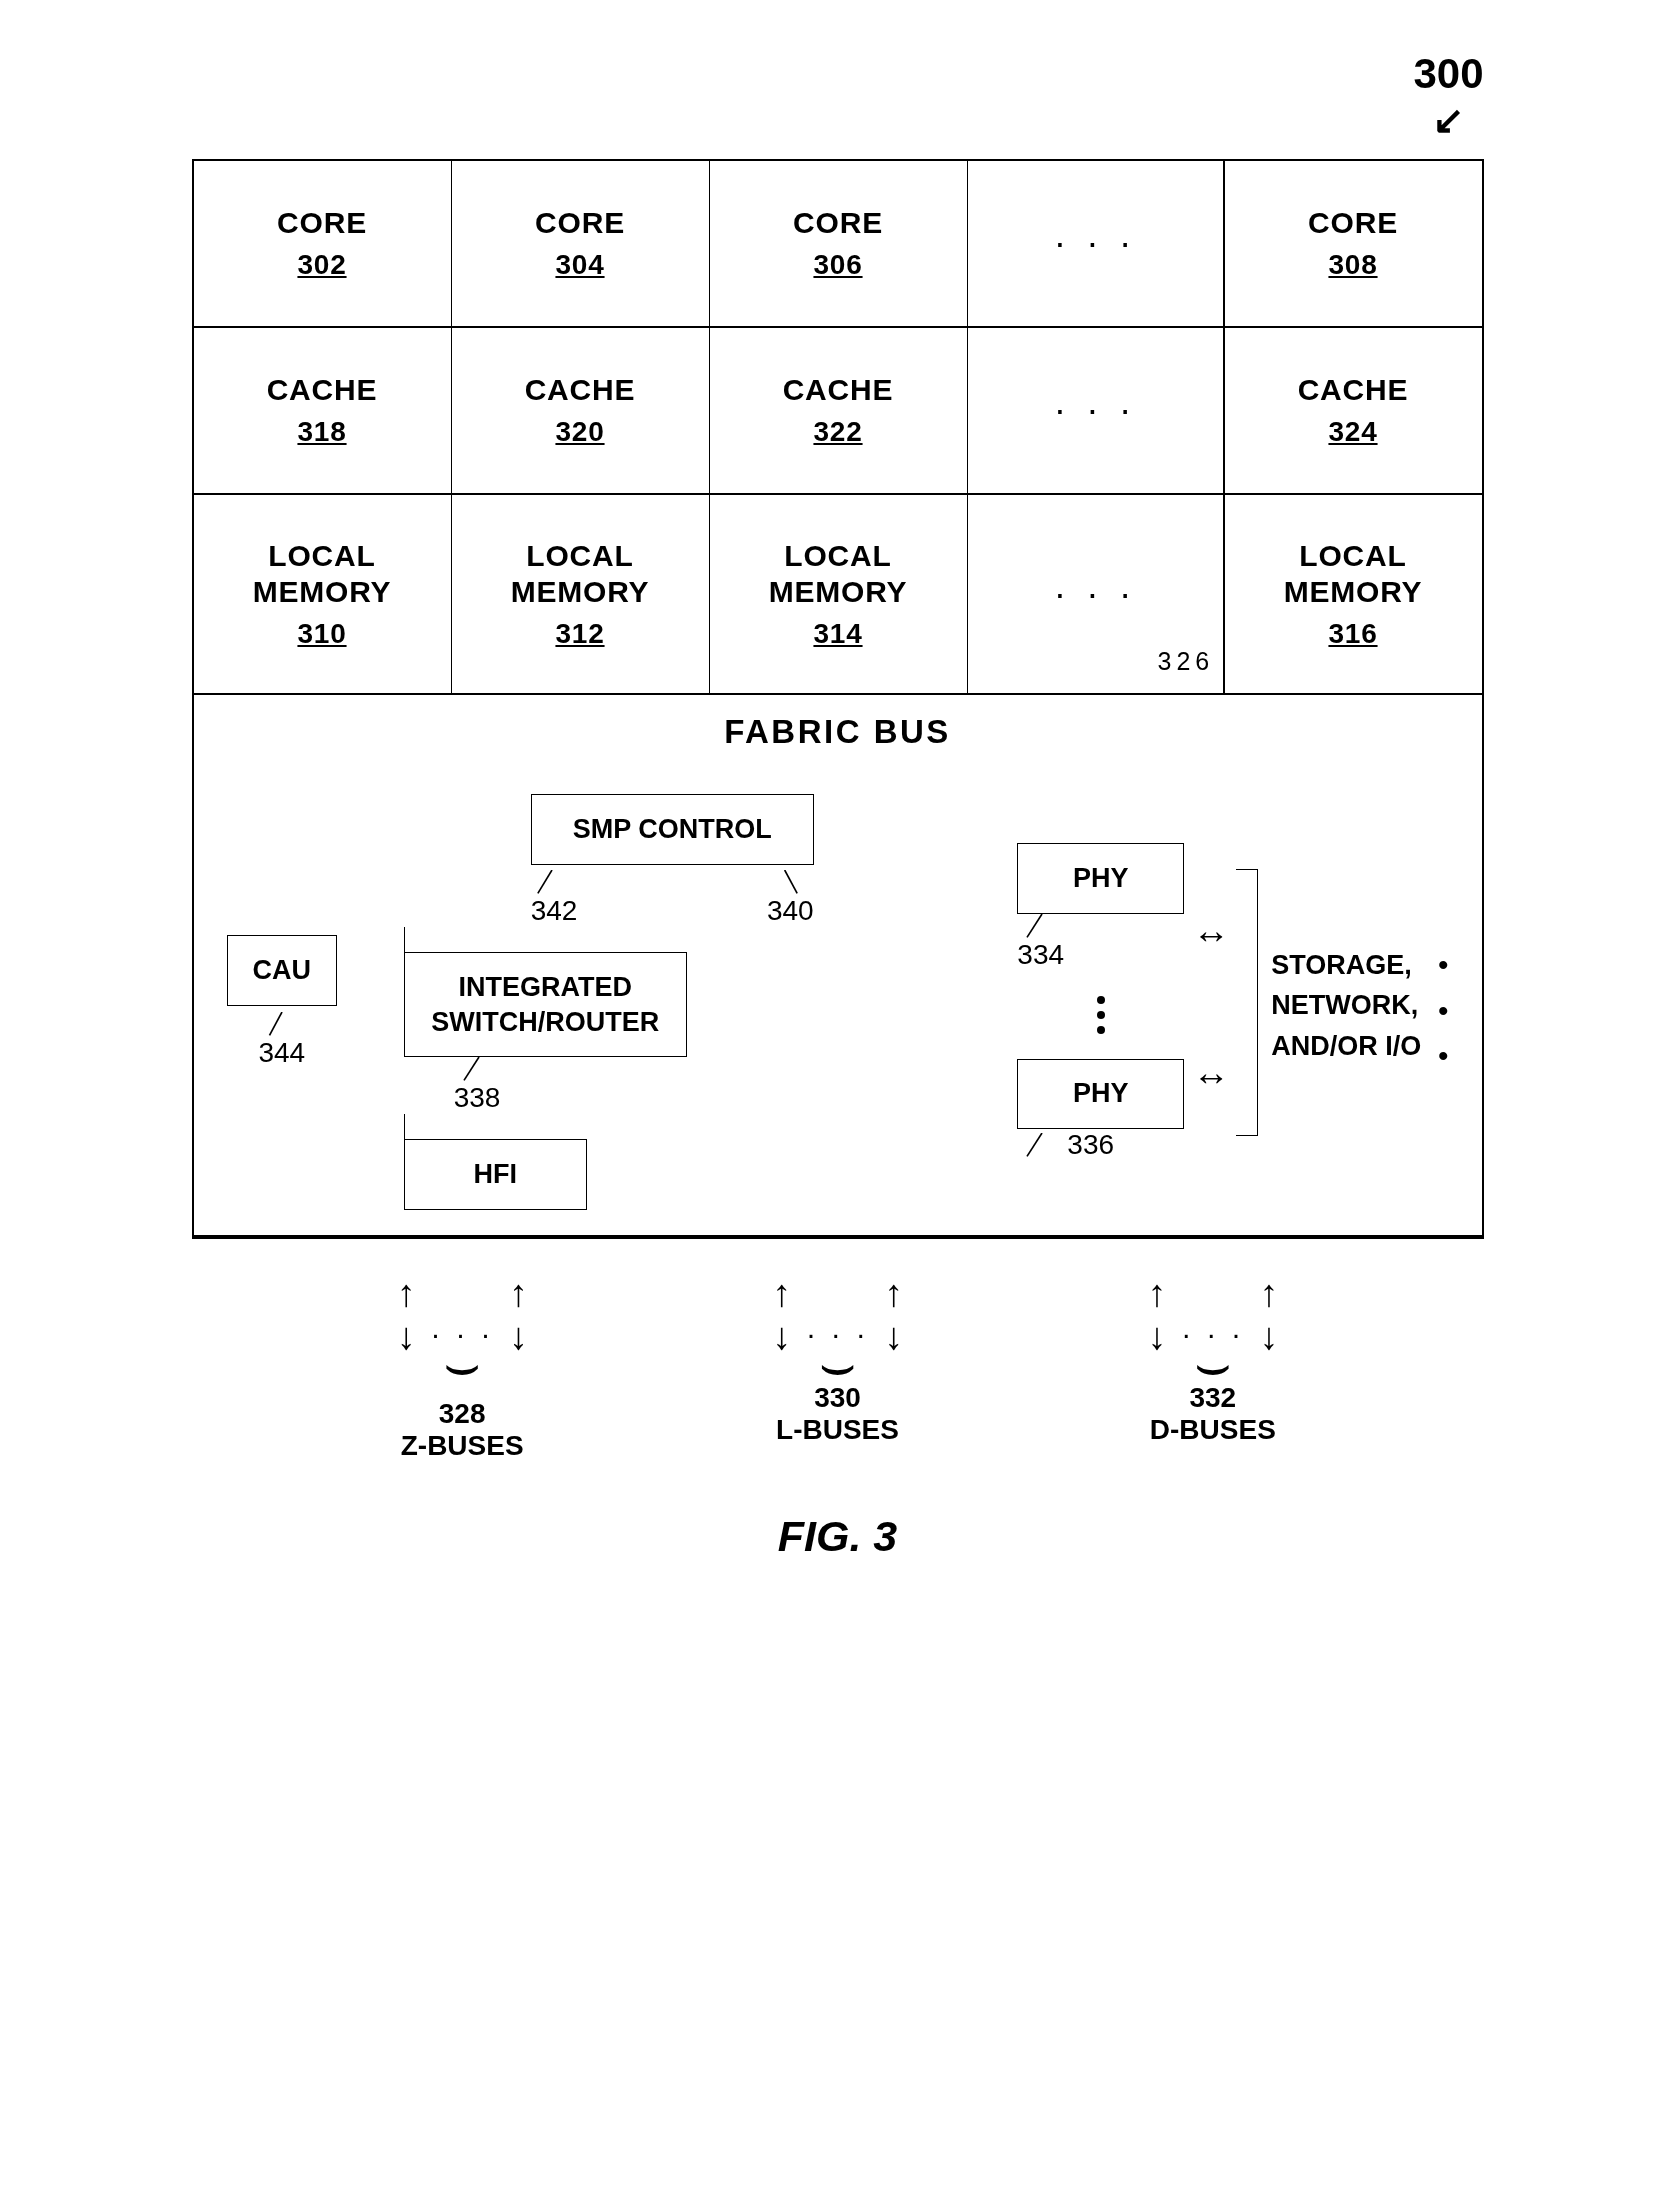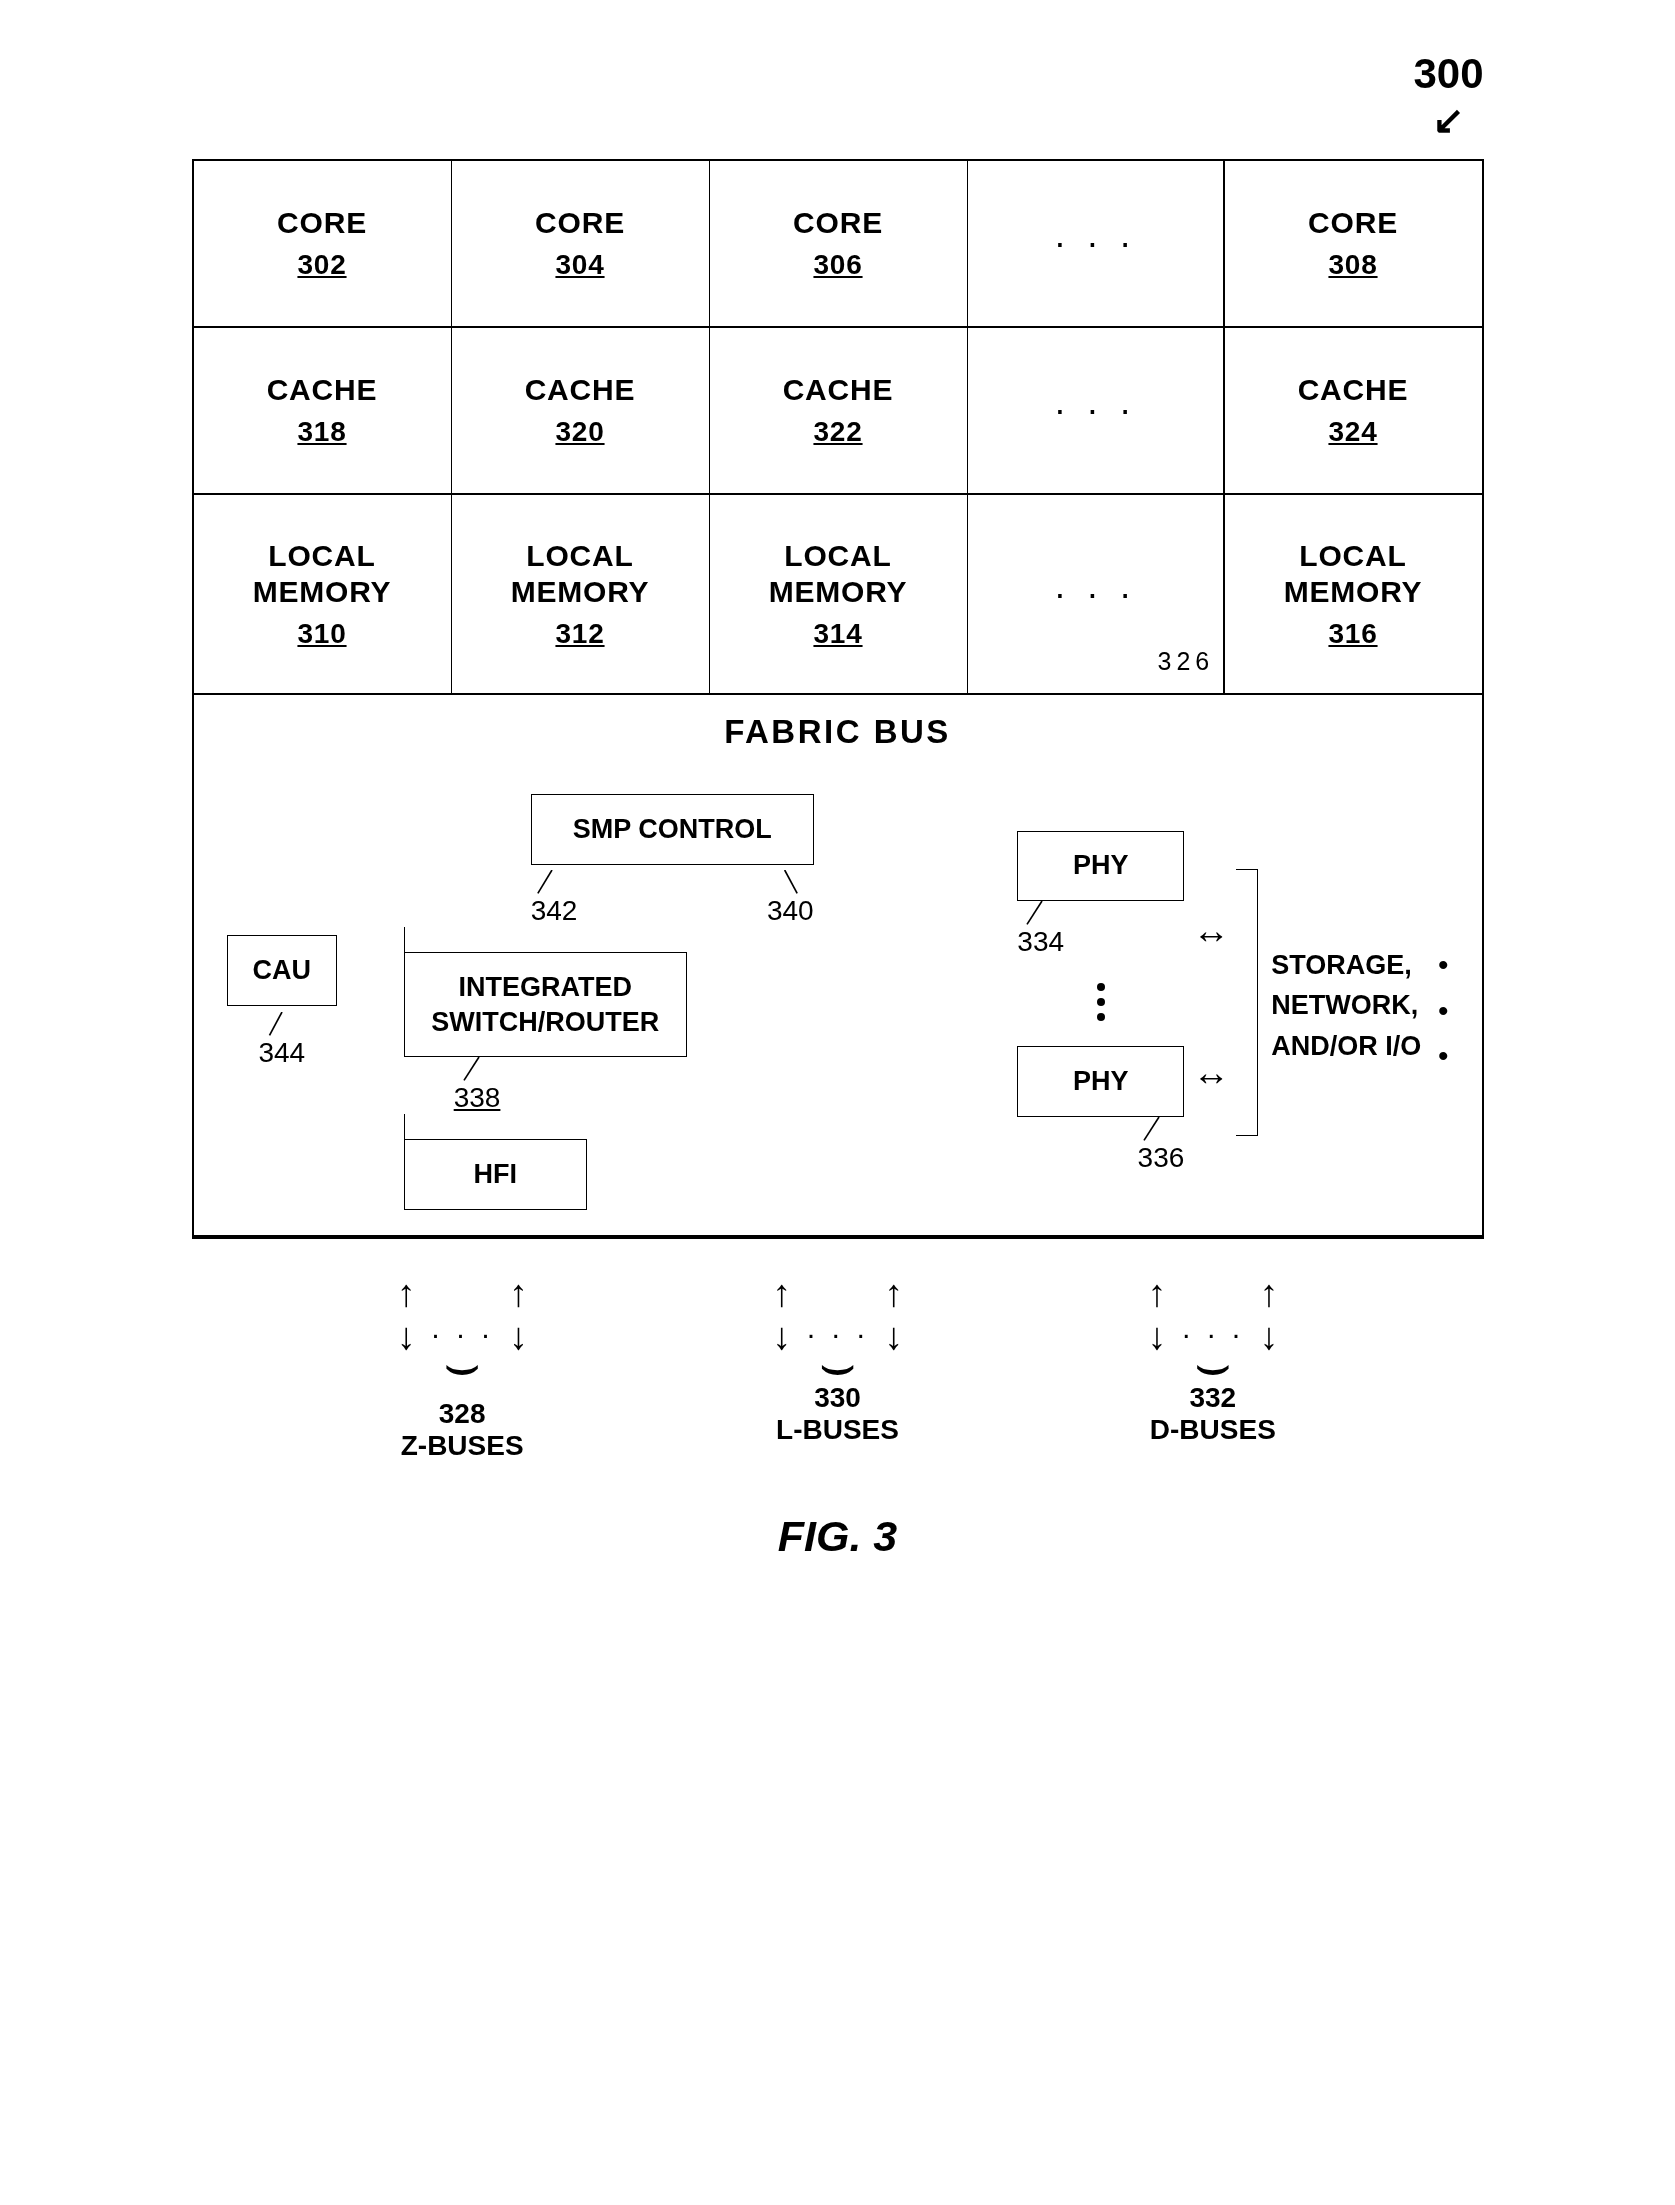--- a/index.html
+++ b/index.html
@@ -345,21 +345,21 @@
 
         <div style="display:flex; flex-direction:column; align-items:center; align-self:flex-start; margin-left:16.7px;">
           <div class="component-box" style="width:283px;">
             <span style="white-space:pre-line;">INTEGRATED
 SWITCH/ROUTER</span>
           </div>
           <div style="display:flex; flex-direction:column; align-items:flex-start; width:100%; padding-left: 50px;">
             <svg width="50" height="25" viewBox="0 0 60 30">
               <line x1="30" y1="0" x2="12" y2="28" stroke="black" stroke-width="2"></line>
             </svg>
-            <span style="font-size:28px;text-decoration:underline;">338</span>
+            <span style="font-size:28px;">338</span>
           </div>
         </div>
 
         <div style="width:1.7px; height:25px; background:#000; margin-left: 16.7px; align-self:flex-start;"></div>
 
         <div style="display:flex; flex-direction:column; align-items:center; align-self:flex-start; margin-left:16.7px;">
           <div class="component-box" style="width:183px;">
             <span>HFI</span>
           </div>
         </div>
@@ -383,21 +383,21 @@
           <div class="v-dots">
             <div class="v-dot"></div>
             <div class="v-dot"></div>
             <div class="v-dot"></div>
           </div>
 
           <div style="display:flex; flex-direction:column; align-items:center;">
             <div class="component-box" style="width:167px;">
               <span>PHY</span>
             </div>
-            <div style="display:flex; flex-direction:column; align-items:flex-end; width:100%;">
+            <div style="display:flex; flex-direction:row; align-items:center; width:100%;">
               <svg width="50" height="25" viewBox="0 0 60 30">
                 <line x1="30" y1="0" x2="12" y2="28" stroke="black" stroke-width="2"></line>
               </svg>
               <span style="font-size:28px;">336</span>
             </div>
           </div>
         </div>
 
         <div style="display:flex; flex-direction:column; align-items:flex-start; margin-left:8.3px; gap:100px;">
           <div style="display:flex; align-items:center;">

